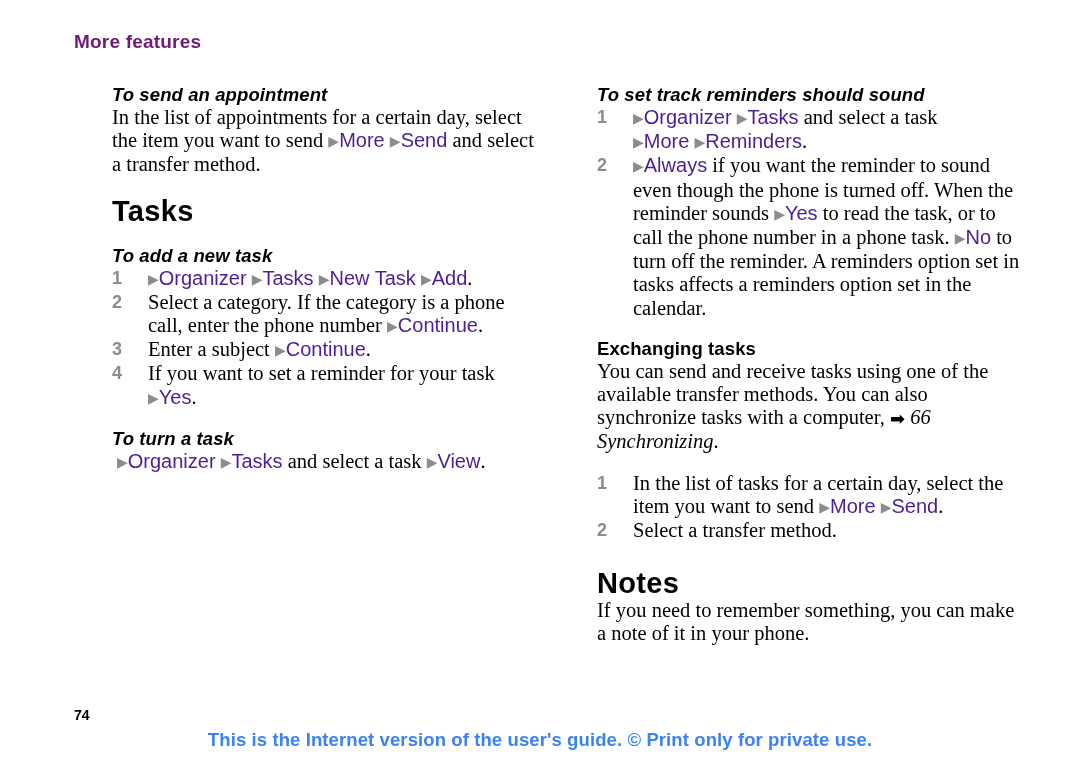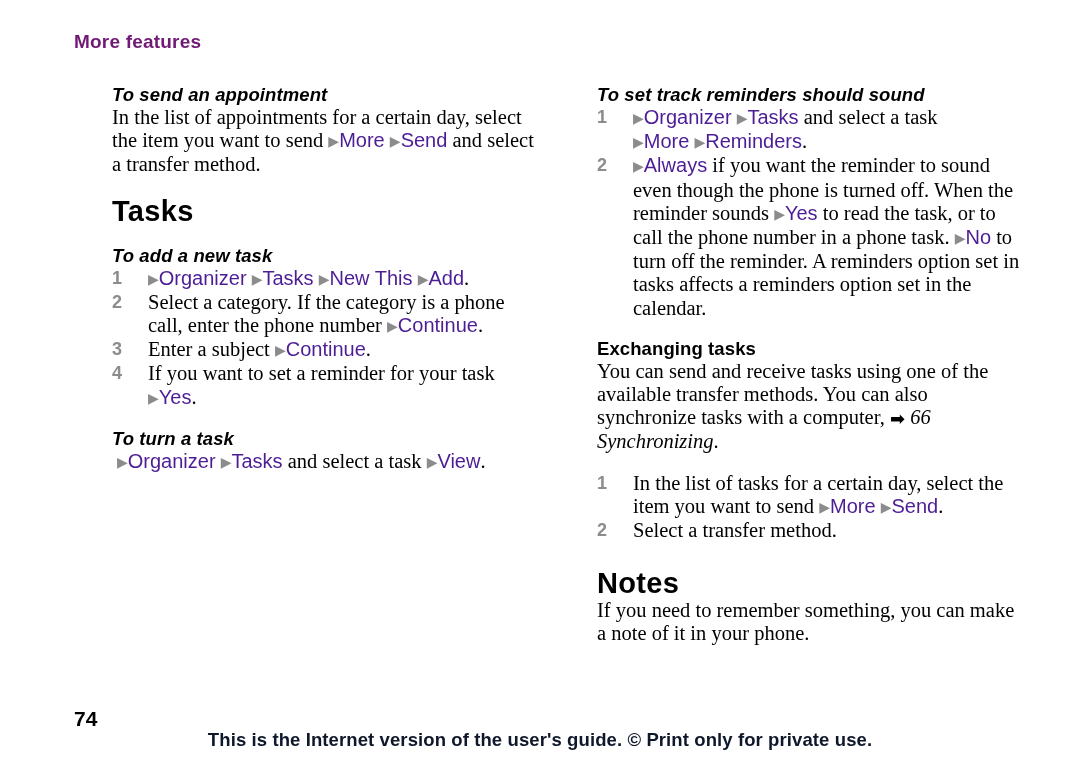--- a/index.html
+++ b/index.html
@@ -129,33 +129,33 @@
   .gap-md { height: 18px; }
   .gap-lg { height: 25px; }
 
   
   .page-number {
     position: absolute;
     left: 74px;
     top: 707px;
     font-family: "Liberation Sans", sans-serif;
     font-weight: bold;
-    font-size: 21px;
+    font-size: 14px;
     color: #000;
   }
   .watermark {
     position: absolute;
     left: 0;
     top: 729px;
     width: 1080px;
     text-align: center;
     font-family: "Liberation Sans", sans-serif;
     font-weight: bold;
     font-size: 18.5px;
-    color: #0f172a;
+    color: #3b82f6;
     letter-spacing: .1px;
   }
 </style>
 </head>
 <body>
 
 <div class="page-header">More features</div>
 
 <div class="columns">
 
@@ -171,21 +171,21 @@
     <h2 class="section-title">Tasks</h2>
 
 
     <div class="gap-md"></div>
 
     <h3 class="sub-title italic">To add a new task</h3>
 
     <div class="steps">
 
       <div class="step">
-        <span class="num">1</span><span class="tri">▶</span><span class="cmd">Organizer</span><span>&nbsp;</span><span class="tri">▶</span><span class="cmd">Tasks</span><span>&nbsp;</span><span class="tri">▶</span><span class="cmd">New This</span><span>&nbsp;</span><span class="tri">▶</span><span class="cmd">Add</span><span>.</span>
+        <span class="num">1</span><span class="tri">▶</span><span class="cmd">Organizer</span><span>&nbsp;</span><span class="tri">▶</span><span class="cmd">Tasks</span><span>&nbsp;</span><span class="tri">▶</span><span class="cmd">New Task</span><span>&nbsp;</span><span class="tri">▶</span><span class="cmd">Add</span><span>.</span>
       </div>
 
       <div class="step">
         <span class="num">2</span><span>Select a category. If the category is a phone call, enter the phone number </span><span class="tri">▶</span><span class="cmd">Continue</span><span>.</span>
       </div>
 
       <div class="step">
         <span class="num">3</span><span>Enter a subject </span><span class="tri">▶</span><span class="cmd">Continue</span><span>.</span>
       </div>
 

